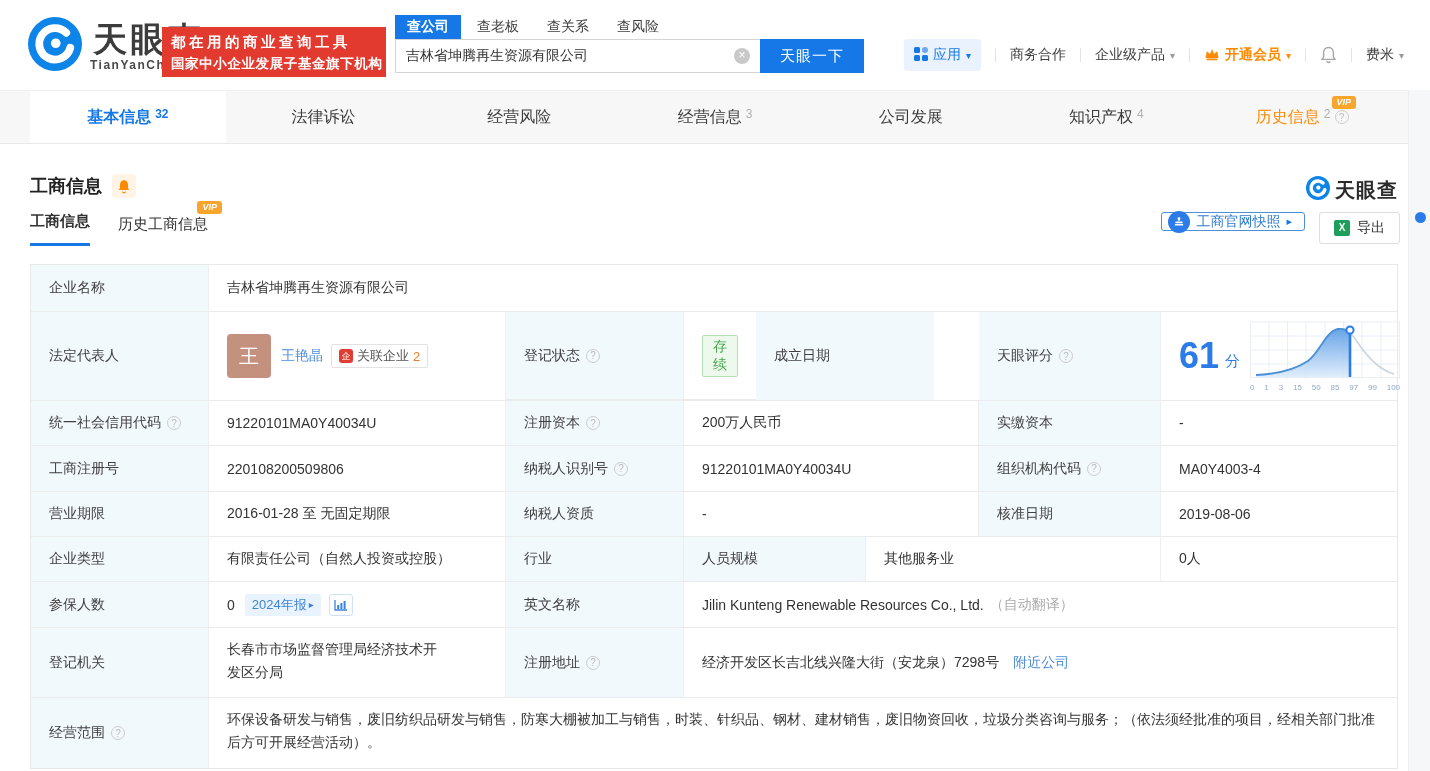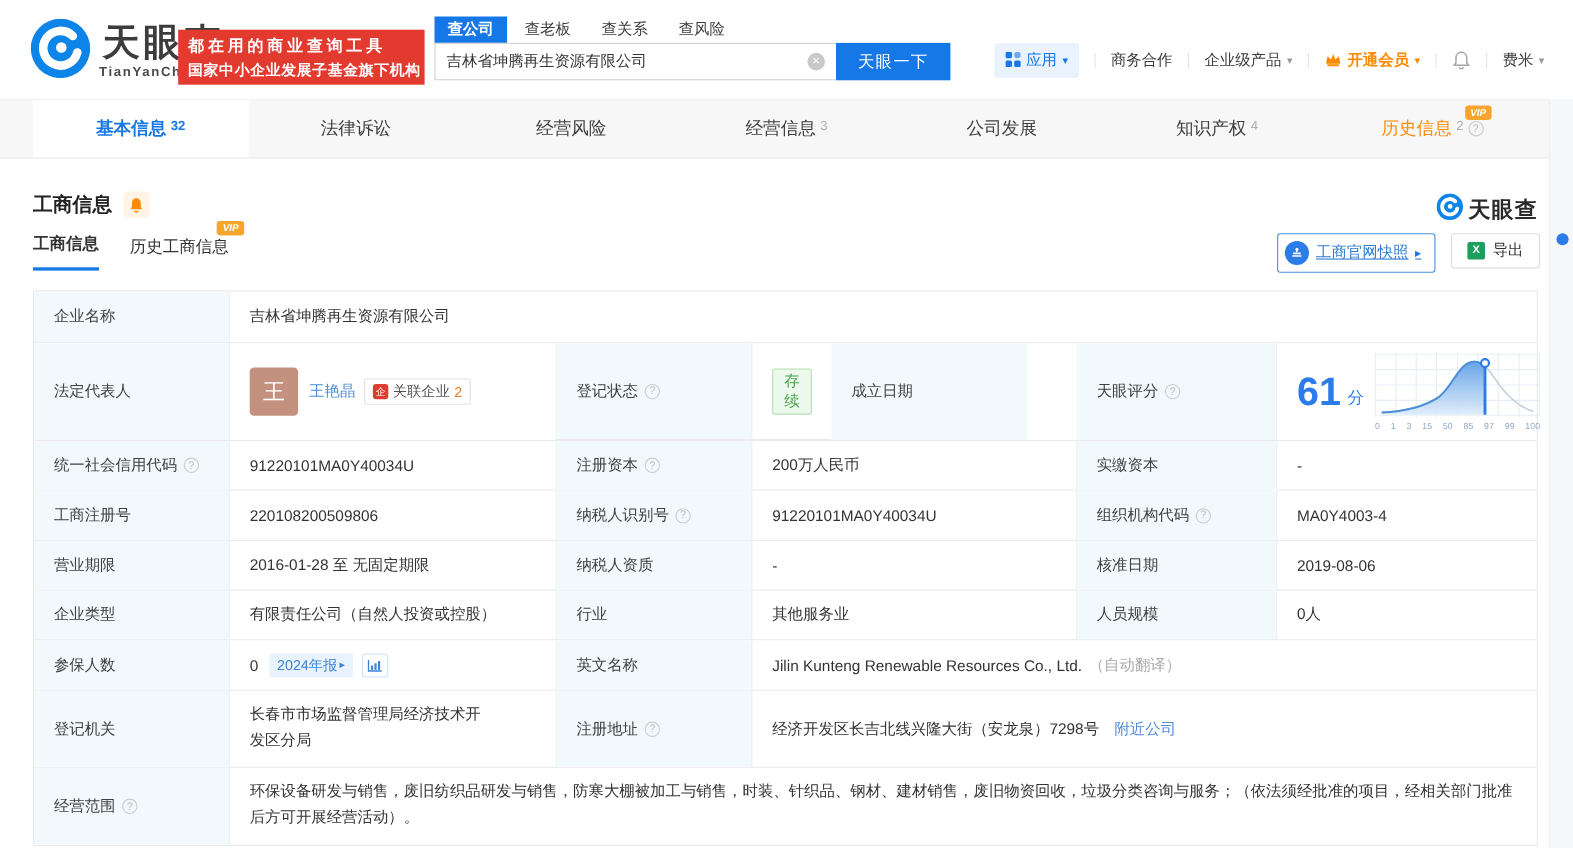--- a/index.html
+++ b/index.html
@@ -53,21 +53,21 @@
   .bell-chip { width:24px; height:24px; background:#fff4e5; border-radius:4px; display:flex; align-items:center; justify-content:center; cursor:pointer; }
   .watermark { position:absolute; right:2px; top:32px; display:flex; align-items:center; gap:5px; }
   .wm-text { font-size:20px; font-weight:bold; color:#2a2a2a; letter-spacing:1px; }
 
   .subtab-row { position:relative; height:48px; margin-top:8px; }
   .subtabs { display:flex; gap:28px; align-items:flex-end; height:34px; }
   .subtab { position:relative; font-size:15px; color:#333; padding-bottom:12px; cursor:pointer; }
   .subtab.active { color:#333; font-weight:bold; border-bottom:3px solid #1678e6; }
   .subtab .vip-badge { position:absolute; top:-14px; right:-14px; }
   .sec-actions { position:absolute; right:0; top:0; display:flex; gap:14px; }
-  .snap-btn { display:flex; align-items:center; gap:6px; height:36px; padding:0 12px 0 6px; border:1px solid #4b8fd9; border-radius:3px; color:#2f7dd0; font-size:14px; background:#fff; cursor:pointer;text-decoration:underline; }
+  .snap-btn { display:flex; align-items:center; gap:6px; height:19px; padding:0 12px 0 6px; border:1px solid #4b8fd9; border-radius:3px; color:#2f7dd0; font-size:14px; background:#fff; cursor:pointer; }
   .stamp-circle { width:22px; height:22px; border-radius:50%; background:#2b7ce8; display:flex; align-items:center; justify-content:center; }
   .export-btn { display:flex; align-items:center; gap:7px; height:32px; padding:0 14px; border:1px solid #ddd; border-radius:3px; background:#fff; font-size:14px; color:#333; cursor:pointer; }
   .excel-icon { width:16px; height:16px; background:#1e9e5c; border-radius:2px; color:#fff; font-size:10px; font-weight:bold; text-align:center; line-height:16px; }
 
   
   .biz-table { width:1368px; border:1px solid #e8e8e8; margin-top:4px; font-size:14px; }
   .trow { display:flex; border-bottom:1px solid #ebebeb; }
   .trow:last-child { border-bottom:none; }
   .cell { display:flex; align-items:center; padding:0 18px; border-right:1px solid #edf0f2; min-height:44px; }
   .cell:last-child { border-right:none; }
@@ -388,22 +388,22 @@
         <div class="cell lbl w-l2 h44">纳税人资质</div>
         <div class="cell w-v2 h44">-</div>
         <div class="cell lbl w-l3 h44">核准日期</div>
         <div class="cell w-v3 h44">2019-08-06</div>
       </div>
 
       <div class="trow">
         <div class="cell lbl w-l1 h44">企业类型</div>
         <div class="cell w-v1 h44">有限责任公司（自然人投资或控股）</div>
         <div class="cell lbl w-l2 h44">行业</div>
+        <div class="cell lbl w-l3 h44">人员规模</div>
         <div class="cell w-v2 h44">其他服务业</div>
-        <div class="cell lbl w-l3 h44">人员规模</div>
         <div class="cell w-v3 h44">0人</div>
       </div>
 
       <div class="trow">
         <div class="cell lbl w-l1 h45">参保人数</div>
         <div class="cell w-v1 h45">
           <span>0</span>
           <span class="report-badge">
             <span>2024年报</span>
             <span style="font-size:10px">▸</span>

